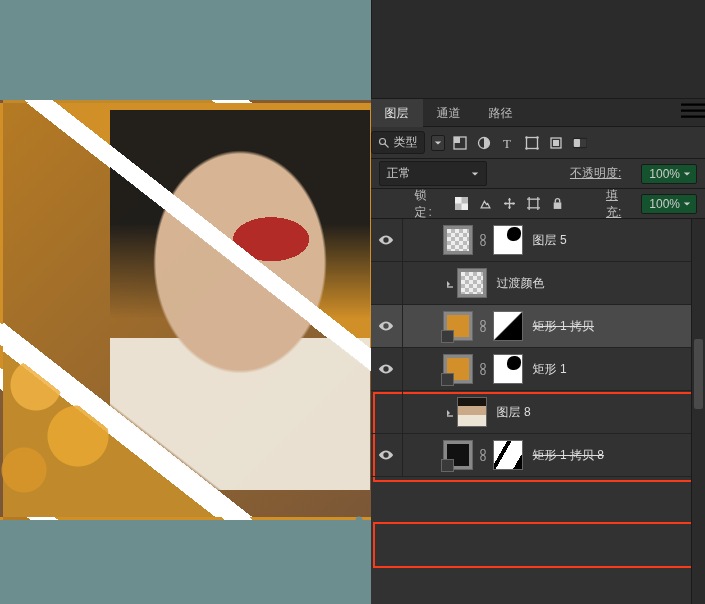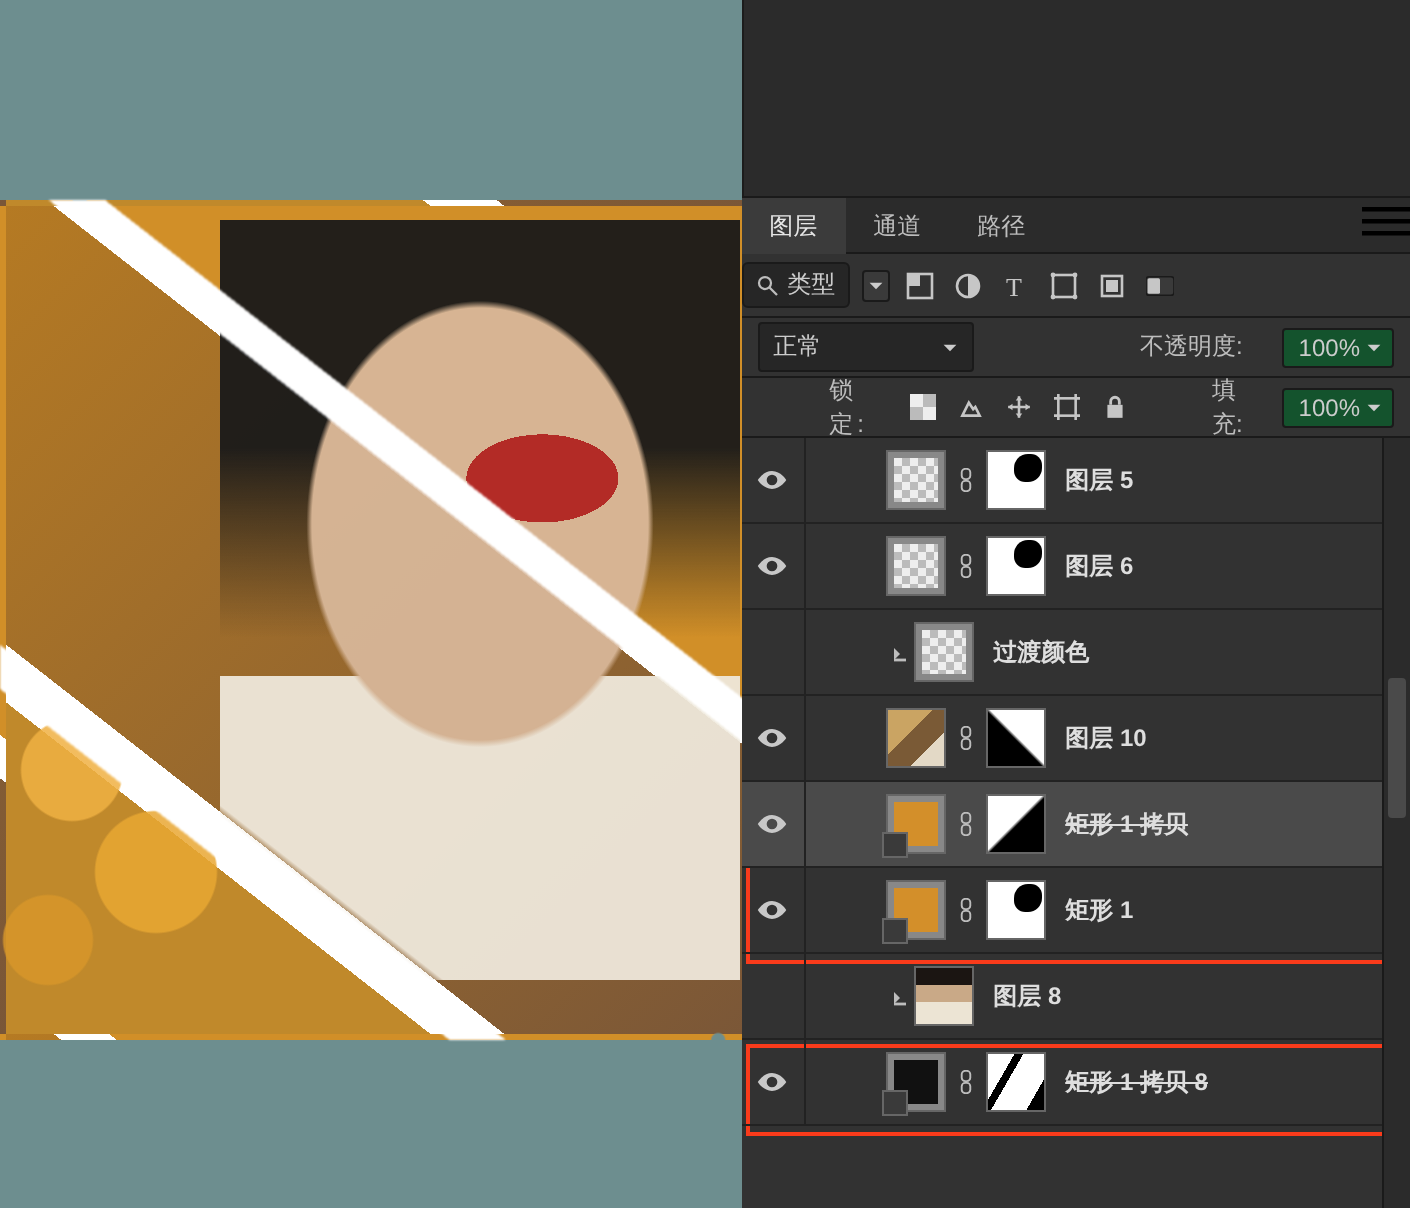--- a/index.html
+++ b/index.html
@@ -69,31 +69,31 @@
   .toolbar { display:flex; align-items:center; gap:6px; height:32px; padding:0 0; border-bottom:1px solid #1a1a1a; }
   .search-kind { display:flex; align-items:center; gap:4px; background:#262626; border:1px solid #1a1a1a; padding:2px 6px; border-radius:3px; }
   .search-kind svg { width:12px; height:12px; fill:#bdbdbd; }
   .dropdown-caret { width:14px; height:16px; display:flex; align-items:center; justify-content:center; background:#3a3a3a; border:1px solid #1a1a1a; border-radius:2px;}
   .dropdown-caret svg{ width:8px;height:8px; fill:#ccc;}
   .tb-icon { width:18px; height:18px; display:flex; align-items:center; justify-content:center; color:#c6c6c6; }
   .tb-icon svg { width:14px; height:14px; fill:#c6c6c6; }
 
   .blend-row, .lock-row { display:flex; align-items:center; gap:20px; height:30px; padding:0 8px; border-bottom:1px solid #1a1a1a; }
   .blend-select { display:flex; align-items:center; justify-content:space-between; gap:20px; background:#262626; border:1px solid #1a1a1a; padding:3px 7px; border-radius:2px; min-width:108px;}
-  .opacity-label { color:#bdbdbd; }
+  .opacity-label { color:#bdbdbd;text-decoration:underline; }
   .pct-box { display:flex; align-items:center; gap:3px; background:#14532d; border:1px solid #1a1a1a; padding:2px 5px 2px 7px; border-radius:2px;}
   .pct-box svg{width:8px;height:8px;fill:#ccc;}
 
   .lock-row .lock-label{ color:#bdbdbd; letter-spacing:2px;margin-left:36px;}
   .lock-icons { display:flex; gap:8px; align-items:center;}
   .lock-icons .tb-icon{ width:16px;height:16px;}
   .lock-icons .tb-icon svg{width:13px;height:13px;}
 
   .layers { flex:1; overflow:hidden; position:relative; display:flex; }
-  .layers-inner{ flex:1; overflow:hidden;font-weight:bold; }
+  .layers-inner{ flex:1; overflow:hidden; }
   .scrollbar { width:14px; background:#2b2b2b; border-left:1px solid #1a1a1a; position:relative;}
   .scroll-thumb{ position:absolute; top:120px; left:2px; right:2px; height:70px; background:#4a4a4a; border-radius:2px;}
 
   .layer-row { display:flex; align-items:center; height:43px; border-bottom:1px solid #222; position:relative; padding-right:4px;}
   .layer-row.selected { background:#4a4a4a; }
   .vis-col { width:32px; display:flex; align-items:center; justify-content:center; border-right:1px solid #222; height:100%; }
   .vis-col svg{ width:16px; height:12px; fill:#c8c8c8; } .indent1{ width:40px;}
   .clip-arrow{ width:14px; display:flex; align-items:center; justify-content:center; }
   .clip-arrow svg{ width:10px;height:10px; fill:#bdbdbd;}
   .thumb-group{ display:flex; align-items:center; gap:4px;}
@@ -284,148 +284,108 @@
                 <svg viewBox="0 0 8 14">
                   <rect x="1.5" y="0.5" width="5" height="6" rx="2" fill="none" stroke="#bdbdbd" stroke-width="1.1"></rect>
                   <rect x="1.5" y="7.5" width="5" height="6" rx="2" fill="none" stroke="#bdbdbd" stroke-width="1.1"></rect>
                 </svg>
               </div>
               <div class="thumb mask-blotch"></div>
             </div>
             <div class="layer-name">图层 5</div>
           </div>
           <div class="layer-row">
+            <div class="vis-col"></div>
+            <div class="indent1"></div>
+            <div class="clip-arrow">
+              <svg viewBox="0 0 10 10">
+                <path d="M2 9V3l3 3z" fill="#bdbdbd"></path>
+                <path d="M2 9h6" stroke="#bdbdbd" stroke-width="1.4"></path>
+              </svg>
+            </div>
+            <div class="thumb-group">
+              <div class="thumb">
+                <div class="inner checker"></div>
+              </div>
+            </div>
+            <div class="layer-name">过渡颜色</div>
+          </div>
+          <div class="layer-row selected">
             <div class="vis-col">
               <svg viewBox="0 0 18 12">
                 <path d="M9 1C4 1 1 6 1 6s3 5 8 5 8-5 8-5-3-5-8-5zm0 8a3 3 0 110-6 3 3 0 010 6z"></path>
               </svg>
             </div>
             <div class="indent1"></div>
             <div class="thumb-group">
-              <div class="thumb">
-                <div class="inner checker"></div>
+              <div class="thumb shape-badge">
+                <div class="inner orange-fill"></div>
               </div>
               <div class="link-chain">
                 <svg viewBox="0 0 8 14">
                   <rect x="1.5" y="0.5" width="5" height="6" rx="2" fill="none" stroke="#bdbdbd" stroke-width="1.1"></rect>
                   <rect x="1.5" y="7.5" width="5" height="6" rx="2" fill="none" stroke="#bdbdbd" stroke-width="1.1"></rect>
                 </svg>
               </div>
-              <div class="thumb mask-blotch"></div>
-            </div>
-            <div class="layer-name">图层 6</div>
-          </div>
-          <div class="layer-row">
-            <div class="vis-col"></div>
-            <div class="indent1"></div>
-            <div class="clip-arrow">
-              <svg viewBox="0 0 10 10">
-                <path d="M2 9V3l3 3z" fill="#bdbdbd"></path>
-                <path d="M2 9h6" stroke="#bdbdbd" stroke-width="1.4"></path>
-              </svg>
-            </div>
-            <div class="thumb-group">
-              <div class="thumb">
-                <div class="inner checker"></div>
-              </div>
-            </div>
-            <div class="layer-name">过渡颜色</div>
+              <div class="thumb mask-diag-down"></div>
+            </div>
+            <div class="layer-name strike">矩形 1 拷贝</div>
           </div>
           <div class="layer-row">
             <div class="vis-col">
               <svg viewBox="0 0 18 12">
                 <path d="M9 1C4 1 1 6 1 6s3 5 8 5 8-5 8-5-3-5-8-5zm0 8a3 3 0 110-6 3 3 0 010 6z"></path>
               </svg>
             </div>
             <div class="indent1"></div>
             <div class="thumb-group">
-              <div class="thumb photo-thumb"></div>
+              <div class="thumb shape-badge">
+                <div class="inner orange-fill"></div>
+              </div>
               <div class="link-chain">
                 <svg viewBox="0 0 8 14">
                   <rect x="1.5" y="0.5" width="5" height="6" rx="2" fill="none" stroke="#bdbdbd" stroke-width="1.1"></rect>
                   <rect x="1.5" y="7.5" width="5" height="6" rx="2" fill="none" stroke="#bdbdbd" stroke-width="1.1"></rect>
                 </svg>
               </div>
-              <div class="thumb mask-diag-up"></div>
-            </div>
-            <div class="layer-name">图层 10</div>
-          </div>
-          <div class="layer-row selected">
+              <div class="thumb mask-blotch"></div>
+            </div>
+            <div class="layer-name">矩形 1</div>
+          </div>
+          <div class="layer-row">
+            <div class="vis-col"></div>
+            <div class="indent1"></div>
+            <div class="clip-arrow">
+              <svg viewBox="0 0 10 10">
+                <path d="M2 9V3l3 3z" fill="#bdbdbd"></path>
+                <path d="M2 9h6" stroke="#bdbdbd" stroke-width="1.4"></path>
+              </svg>
+            </div>
+            <div class="thumb-group">
+              <div class="thumb portrait-thumb"></div>
+            </div>
+            <div class="layer-name">图层 8</div>
+          </div>
+          <div class="layer-row">
             <div class="vis-col">
               <svg viewBox="0 0 18 12">
                 <path d="M9 1C4 1 1 6 1 6s3 5 8 5 8-5 8-5-3-5-8-5zm0 8a3 3 0 110-6 3 3 0 010 6z"></path>
               </svg>
             </div>
             <div class="indent1"></div>
             <div class="thumb-group">
               <div class="thumb shape-badge">
-                <div class="inner orange-fill"></div>
+                <div class="inner black-fill"></div>
               </div>
               <div class="link-chain">
                 <svg viewBox="0 0 8 14">
                   <rect x="1.5" y="0.5" width="5" height="6" rx="2" fill="none" stroke="#bdbdbd" stroke-width="1.1"></rect>
                   <rect x="1.5" y="7.5" width="5" height="6" rx="2" fill="none" stroke="#bdbdbd" stroke-width="1.1"></rect>
                 </svg>
               </div>
-              <div class="thumb mask-diag-down"></div>
-            </div>
-            <div class="layer-name strike">矩形 1 拷贝</div>
-          </div>
-          <div class="layer-row">
-            <div class="vis-col">
-              <svg viewBox="0 0 18 12">
-                <path d="M9 1C4 1 1 6 1 6s3 5 8 5 8-5 8-5-3-5-8-5zm0 8a3 3 0 110-6 3 3 0 010 6z"></path>
-              </svg>
-            </div>
-            <div class="indent1"></div>
-            <div class="thumb-group">
-              <div class="thumb shape-badge">
-                <div class="inner orange-fill"></div>
-              </div>
-              <div class="link-chain">
-                <svg viewBox="0 0 8 14">
-                  <rect x="1.5" y="0.5" width="5" height="6" rx="2" fill="none" stroke="#bdbdbd" stroke-width="1.1"></rect>
-                  <rect x="1.5" y="7.5" width="5" height="6" rx="2" fill="none" stroke="#bdbdbd" stroke-width="1.1"></rect>
-                </svg>
-              </div>
-              <div class="thumb mask-blotch"></div>
-            </div>
-            <div class="layer-name">矩形 1</div>
-          </div>
-          <div class="layer-row">
-            <div class="vis-col"></div>
-            <div class="indent1"></div>
-            <div class="clip-arrow">
-              <svg viewBox="0 0 10 10">
-                <path d="M2 9V3l3 3z" fill="#bdbdbd"></path>
-                <path d="M2 9h6" stroke="#bdbdbd" stroke-width="1.4"></path>
-              </svg>
-            </div>
-            <div class="thumb-group">
-              <div class="thumb portrait-thumb"></div>
-            </div>
-            <div class="layer-name">图层 8</div>
-          </div>
-          <div class="layer-row">
-            <div class="vis-col">
-              <svg viewBox="0 0 18 12">
-                <path d="M9 1C4 1 1 6 1 6s3 5 8 5 8-5 8-5-3-5-8-5zm0 8a3 3 0 110-6 3 3 0 010 6z"></path>
-              </svg>
-            </div>
-            <div class="indent1"></div>
-            <div class="thumb-group">
-              <div class="thumb shape-badge">
-                <div class="inner black-fill"></div>
-              </div>
-              <div class="link-chain">
-                <svg viewBox="0 0 8 14">
-                  <rect x="1.5" y="0.5" width="5" height="6" rx="2" fill="none" stroke="#bdbdbd" stroke-width="1.1"></rect>
-                  <rect x="1.5" y="7.5" width="5" height="6" rx="2" fill="none" stroke="#bdbdbd" stroke-width="1.1"></rect>
-                </svg>
-              </div>
               <div class="thumb mask-streak"></div>
             </div>
             <div class="layer-name strike">矩形 1 拷贝 8</div>
           </div>
         </div>
       <div class="scrollbar">
         <div class="scroll-thumb"></div>
       </div>
     </div>
 

